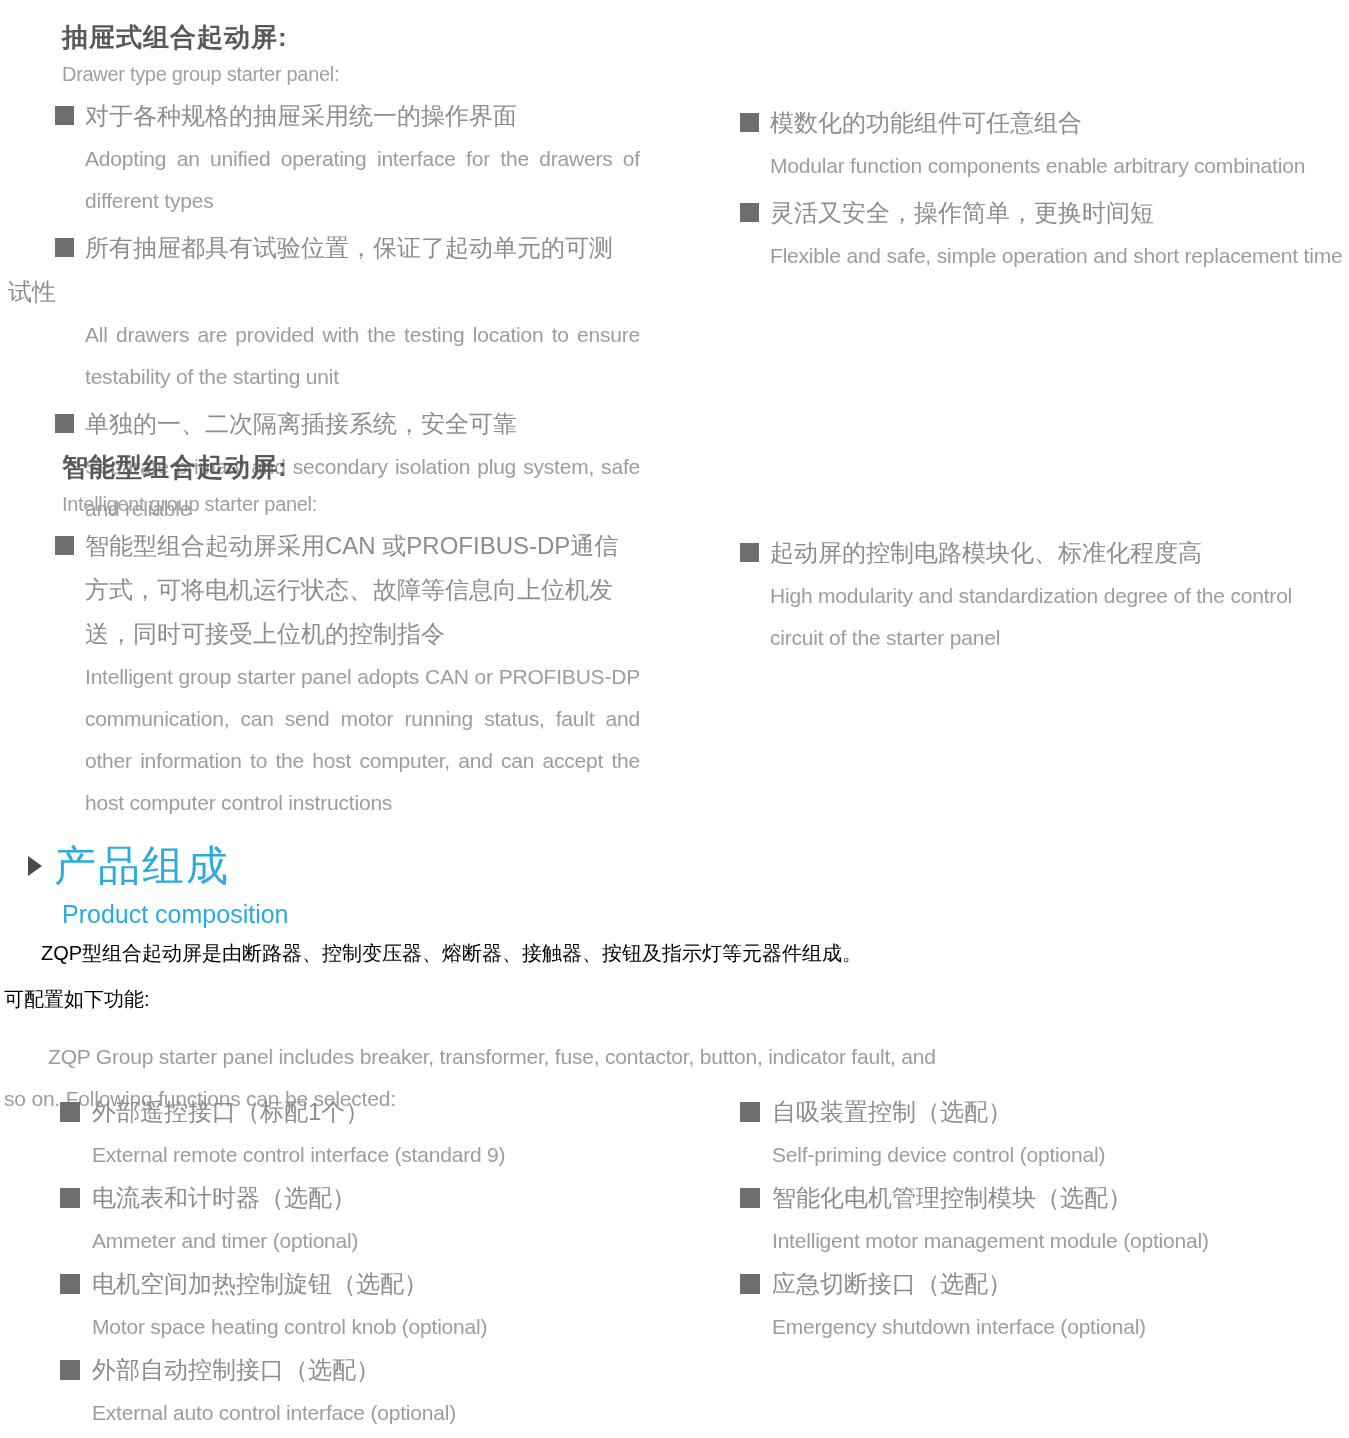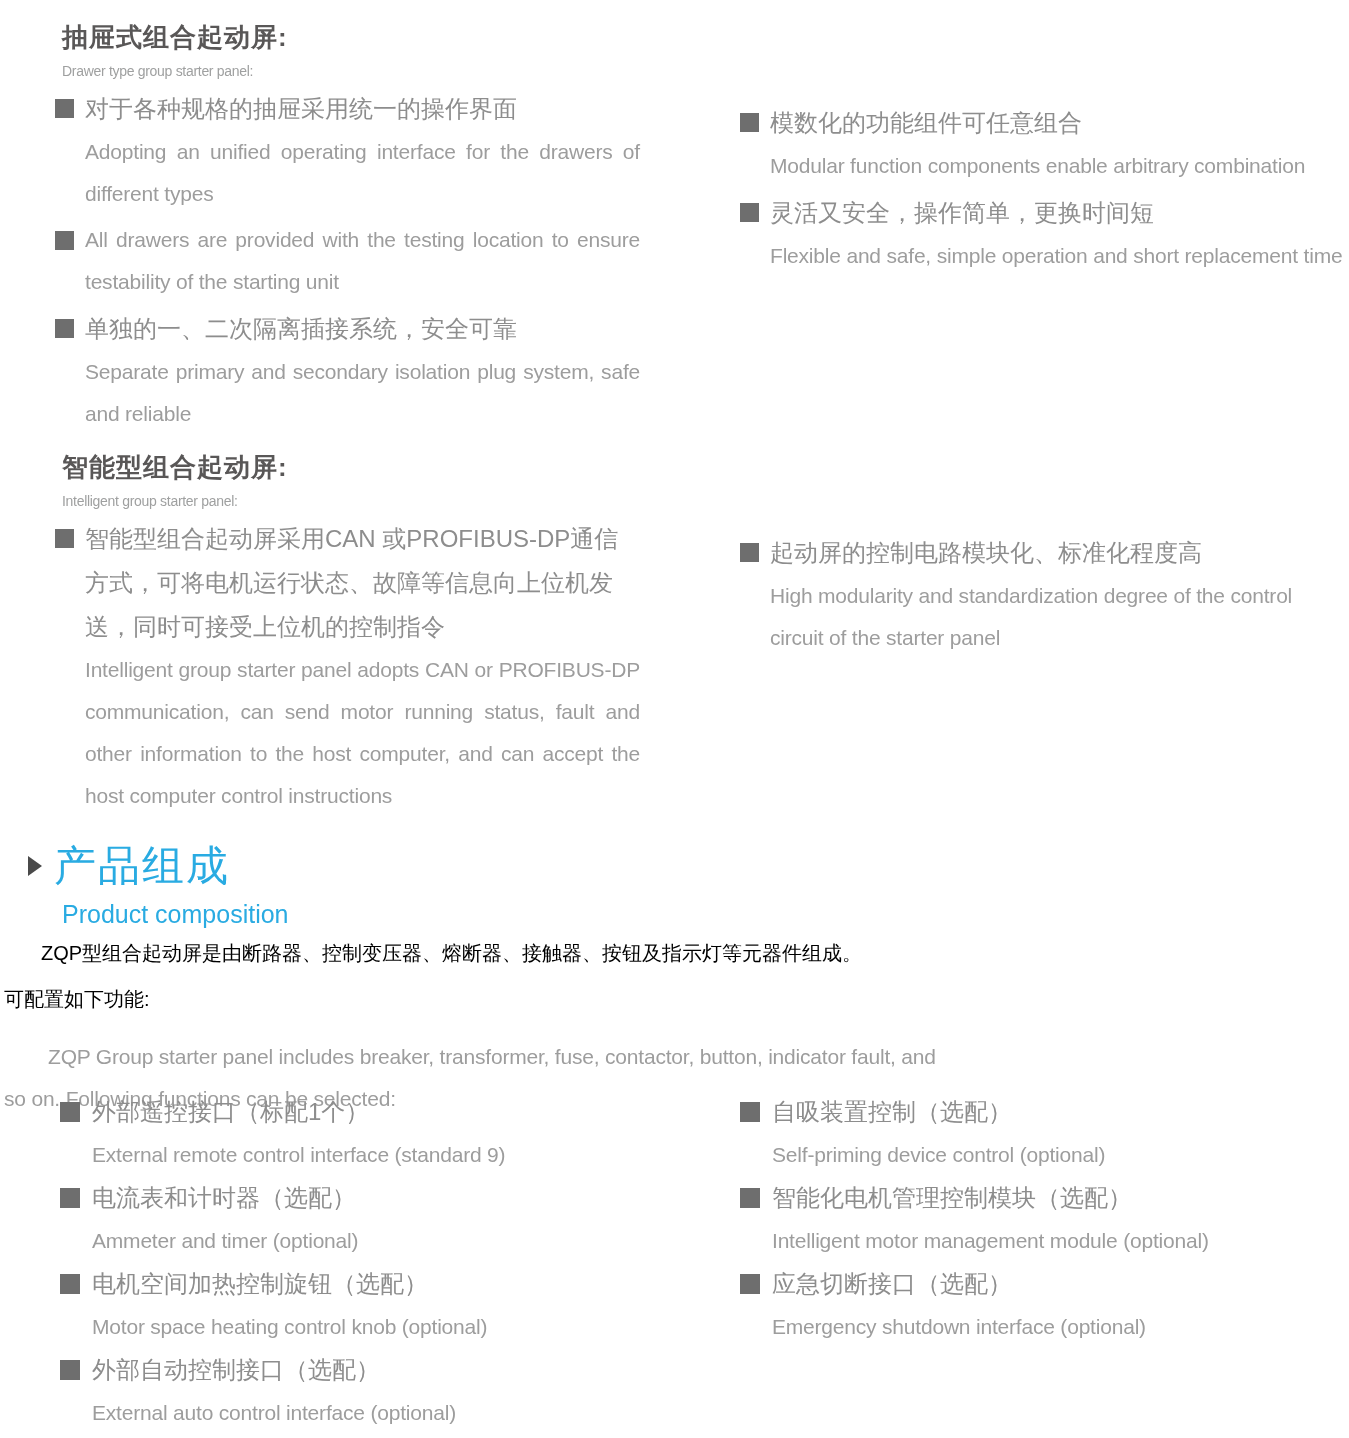--- a/index.html
+++ b/index.html
@@ -6,21 +6,21 @@
   .page {
     position:relative; width:1349px; height:1438px; background:#ffffff;
     font-family:"Liberation Sans","DejaVu Sans",sans-serif; overflow:hidden;
   }
   
   .sec { position:absolute; left:0; width:1349px; display:grid; grid-template-columns:675px 674px; }
   .sec-1 { top:20px; }
   .sec-2 { top:450px; }
   .col-head { margin-left:62px; }
   .h-cn { font-size:26px; font-weight:bold; color:#595757; letter-spacing:1px; }
-  .h-en { font-size:14px; color:#9fa0a0; margin-top:8px; letter-spacing:-0.3px; }
+  .h-en { font-size:20px; color:#9fa0a0; margin-top:8px; letter-spacing:-0.3px; }
   .items { margin-top:8px; margin-left:55px; }
   .rightcol { padding-left:65px; padding-top:72px; }
   .rightcol .items { margin-top:9px; margin-left:0; }
   .item { display:flex; align-items:flex-start; margin-bottom:4px; }
   .sq { flex:none; width:19px; height:19px; background:#6e6e6e; margin:12px 11px 0 0; }
   .itxt { width:555px; }
   .rightcol .itxt { width:575px; }
   .cn { font-size:24px; color:#8d8d8d; line-height:44px; }
   .en { font-size:21px; color:#9d9d9d; line-height:42px; text-align:justify; letter-spacing:-0.2px; }
   .rightcol .en { text-align:left; }
@@ -60,20 +60,21 @@
         <div class="item">
           <span class="sq"></span>
           <div class="itxt">
             <div class="cn">对于各种规格的抽屉采用统一的操作界面</div>
             <div class="en">Adopting an unified operating interface for the drawers of different types</div>
           </div>
         </div>
         <div class="item hang">
           <span class="sq"></span>
           <div class="itxt">
+            <div class="cn">所有抽屉都具有试验位置，保证了起动单元的可测试性</div>
             <div class="en">All drawers are provided with the testing location to ensure testability of the starting unit</div>
           </div>
         </div>
         <div class="item">
           <span class="sq"></span>
           <div class="itxt">
             <div class="cn">单独的一、二次隔离插接系统，安全可靠</div>
             <div class="en">Separate primary and secondary isolation plug system, safe and reliable</div>
           </div>
         </div>

